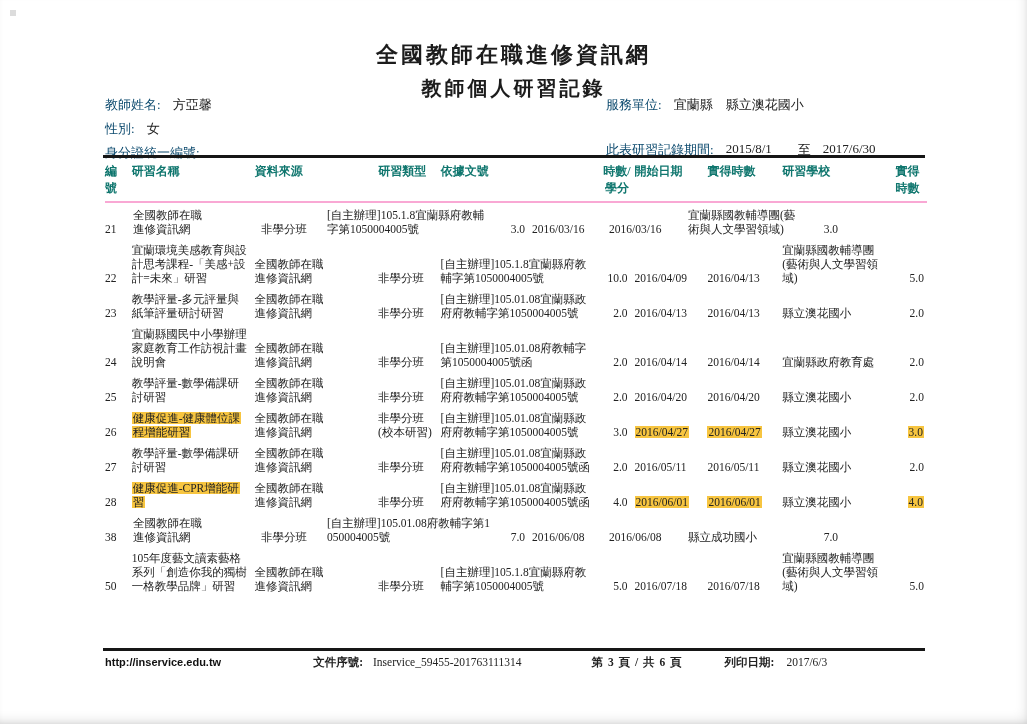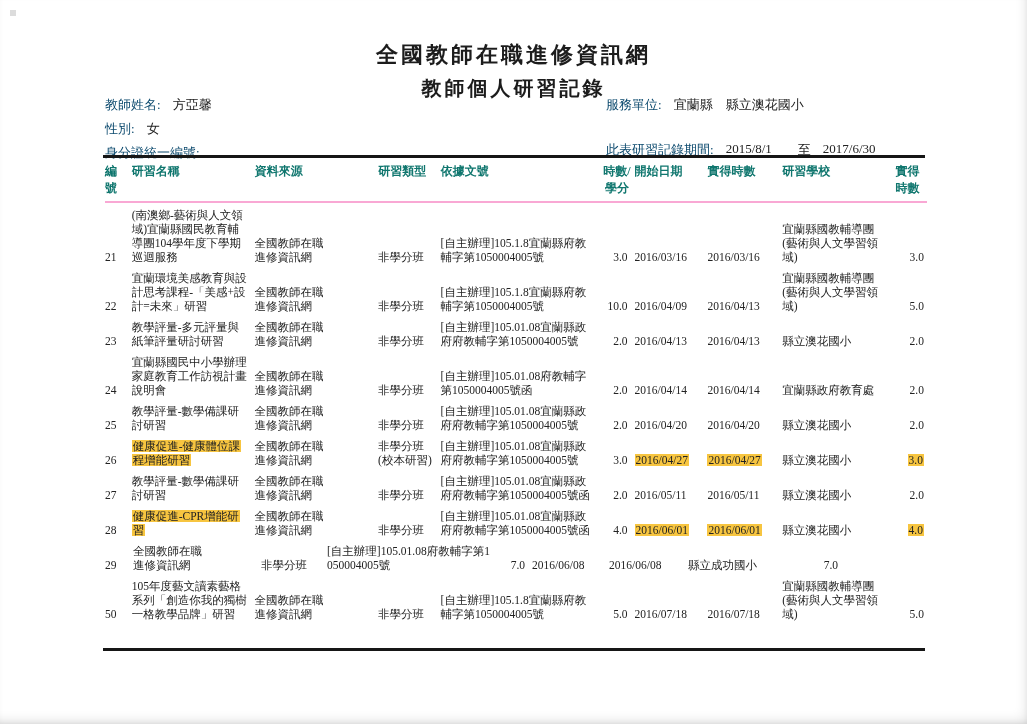--- a/index.html
+++ b/index.html
@@ -103,21 +103,20 @@
       <div class="cell c-doc">依據文號</div>
       <div class="cell c-hours">時數/學分</div>
       <div class="cell c-start">開始日期</div>
       <div class="cell c-end">實得時數</div>
       <div class="cell c-school">研習學校</div>
       <div class="cell c-actual">實得時數</div>
     </div>
     <div class="tbody" id="records-body">
         <div class="row">
       <div class="cell c-no"><span>21</span></div>
-      <div class="cell c-name"><span>(南澳鄉-藝術與人文領域)宜蘭縣國民教育輔導團104學年度下學期巡迴服務</span></div>
       <div class="cell c-source"><span>全國教師在職進修資訊網</span></div>
       <div class="cell c-type"><span>非學分班</span></div>
       <div class="cell c-doc"><span>[自主辦理]105.1.8宜蘭縣府教輔字第1050004005號</span></div>
       <div class="cell c-hours"><span>3.0</span></div>
       <div class="cell c-start"><span>2016/03/16</span></div>
       <div class="cell c-end"><span>2016/03/16</span></div>
       <div class="cell c-school"><span>宜蘭縣國教輔導團(藝術與人文學習領域)</span></div>
       <div class="cell c-actual"><span>3.0</span></div>
     </div>
         <div class="row">
@@ -198,21 +197,21 @@
       <div class="cell c-source"><span>全國教師在職進修資訊網</span></div>
       <div class="cell c-type"><span>非學分班</span></div>
       <div class="cell c-doc"><span>[自主辦理]105.01.08宜蘭縣政府府教輔字第1050004005號函</span></div>
       <div class="cell c-hours"><span>4.0</span></div>
       <div class="cell c-start"><span class="hl">2016/06/01</span></div>
       <div class="cell c-end"><span class="hl">2016/06/01</span></div>
       <div class="cell c-school"><span>縣立澳花國小</span></div>
       <div class="cell c-actual"><span class="hl">4.0</span></div>
     </div>
         <div class="row">
-      <div class="cell c-no"><span>29</span></div>
+      <div class="cell c-no"><span>38</span></div>
       <div class="cell c-source"><span>全國教師在職進修資訊網</span></div>
       <div class="cell c-type"><span>非學分班</span></div>
       <div class="cell c-doc"><span>[自主辦理]105.01.08府教輔字第1050004005號</span></div>
       <div class="cell c-hours"><span>7.0</span></div>
       <div class="cell c-start"><span>2016/06/08</span></div>
       <div class="cell c-end"><span>2016/06/08</span></div>
       <div class="cell c-school"><span>縣立成功國小</span></div>
       <div class="cell c-actual"><span>7.0</span></div>
     </div>
         <div class="row">
@@ -225,14 +224,22 @@
       <div class="cell c-start"><span>2016/07/18</span></div>
       <div class="cell c-end"><span>2016/07/18</span></div>
       <div class="cell c-school"><span>宜蘭縣國教輔導團(藝術與人文學習領域)</span></div>
       <div class="cell c-actual"><span>5.0</span></div>
     </div>
       </div>
   </div>
 
   <div class="rule-thick rule-bottom"></div>
 
+  <div class="footer">
+    <span class="f-url">http://inservice.edu.tw</span>
+    <span class="f-doclbl">文件序號:</span>
+    <span class="f-docval">Inservice_59455-201763111314</span>
+    <span class="f-page">第 3 頁 / 共 6 頁</span>
+    <span class="f-printlbl">列印日期:</span>
+    <span class="f-printval">2017/6/3</span>
+  </div>
 
 </div>
 
 </body></html>

